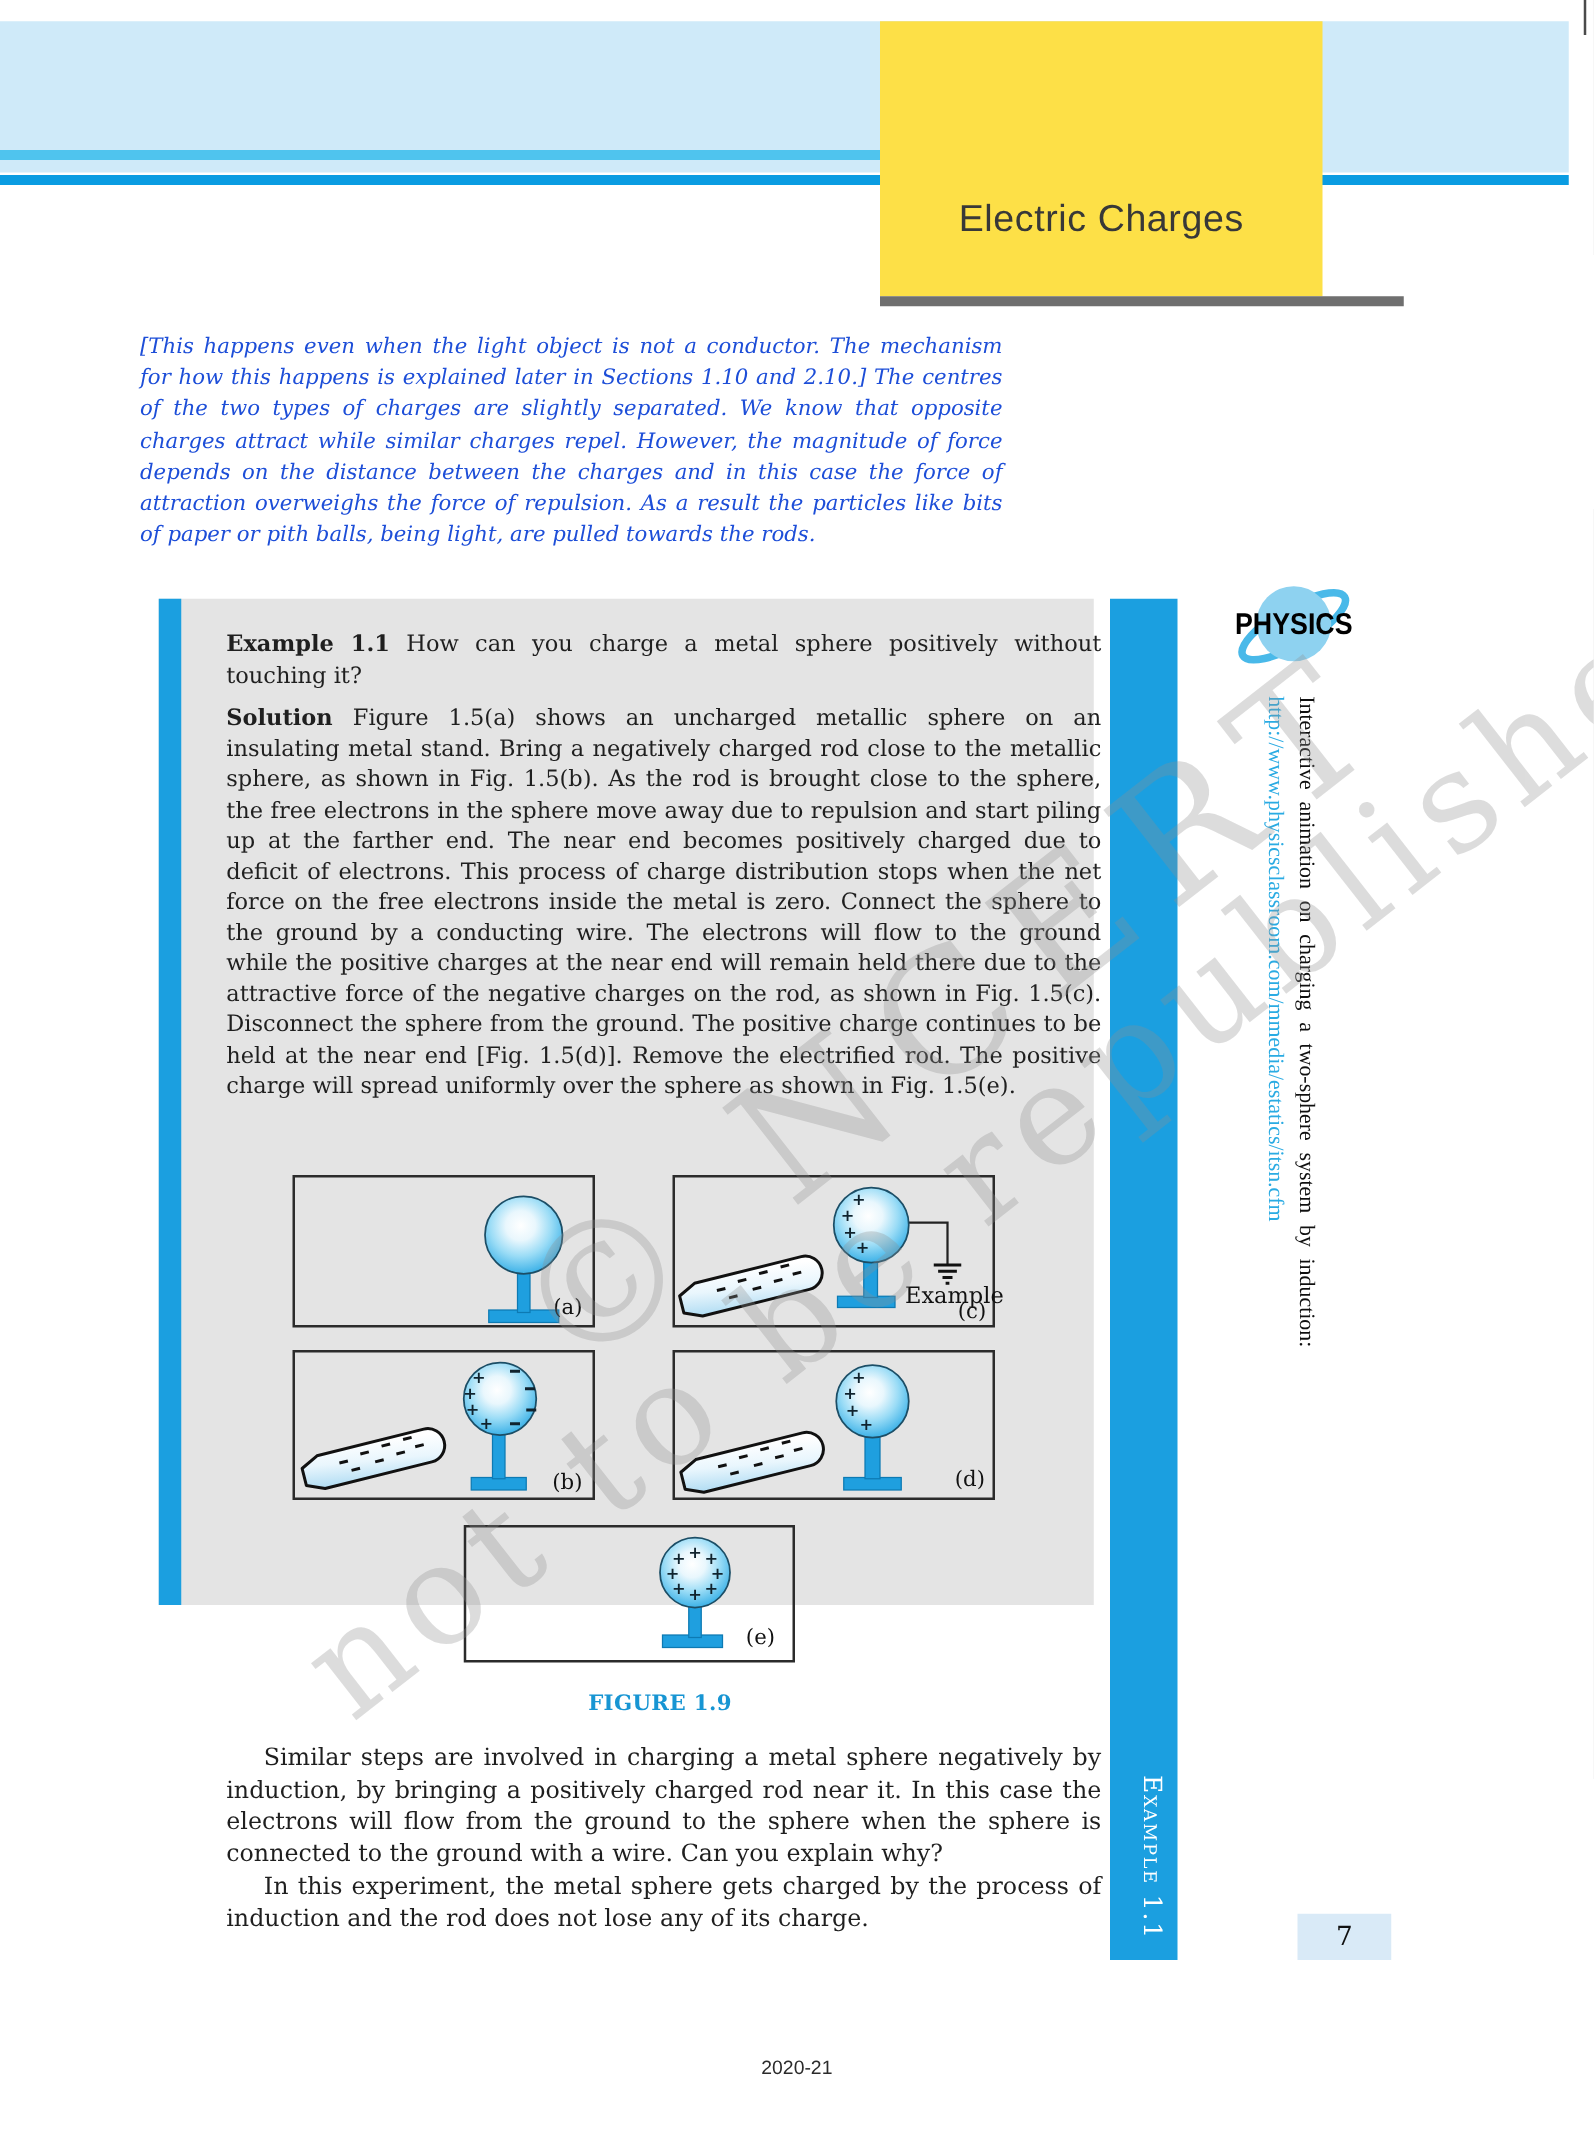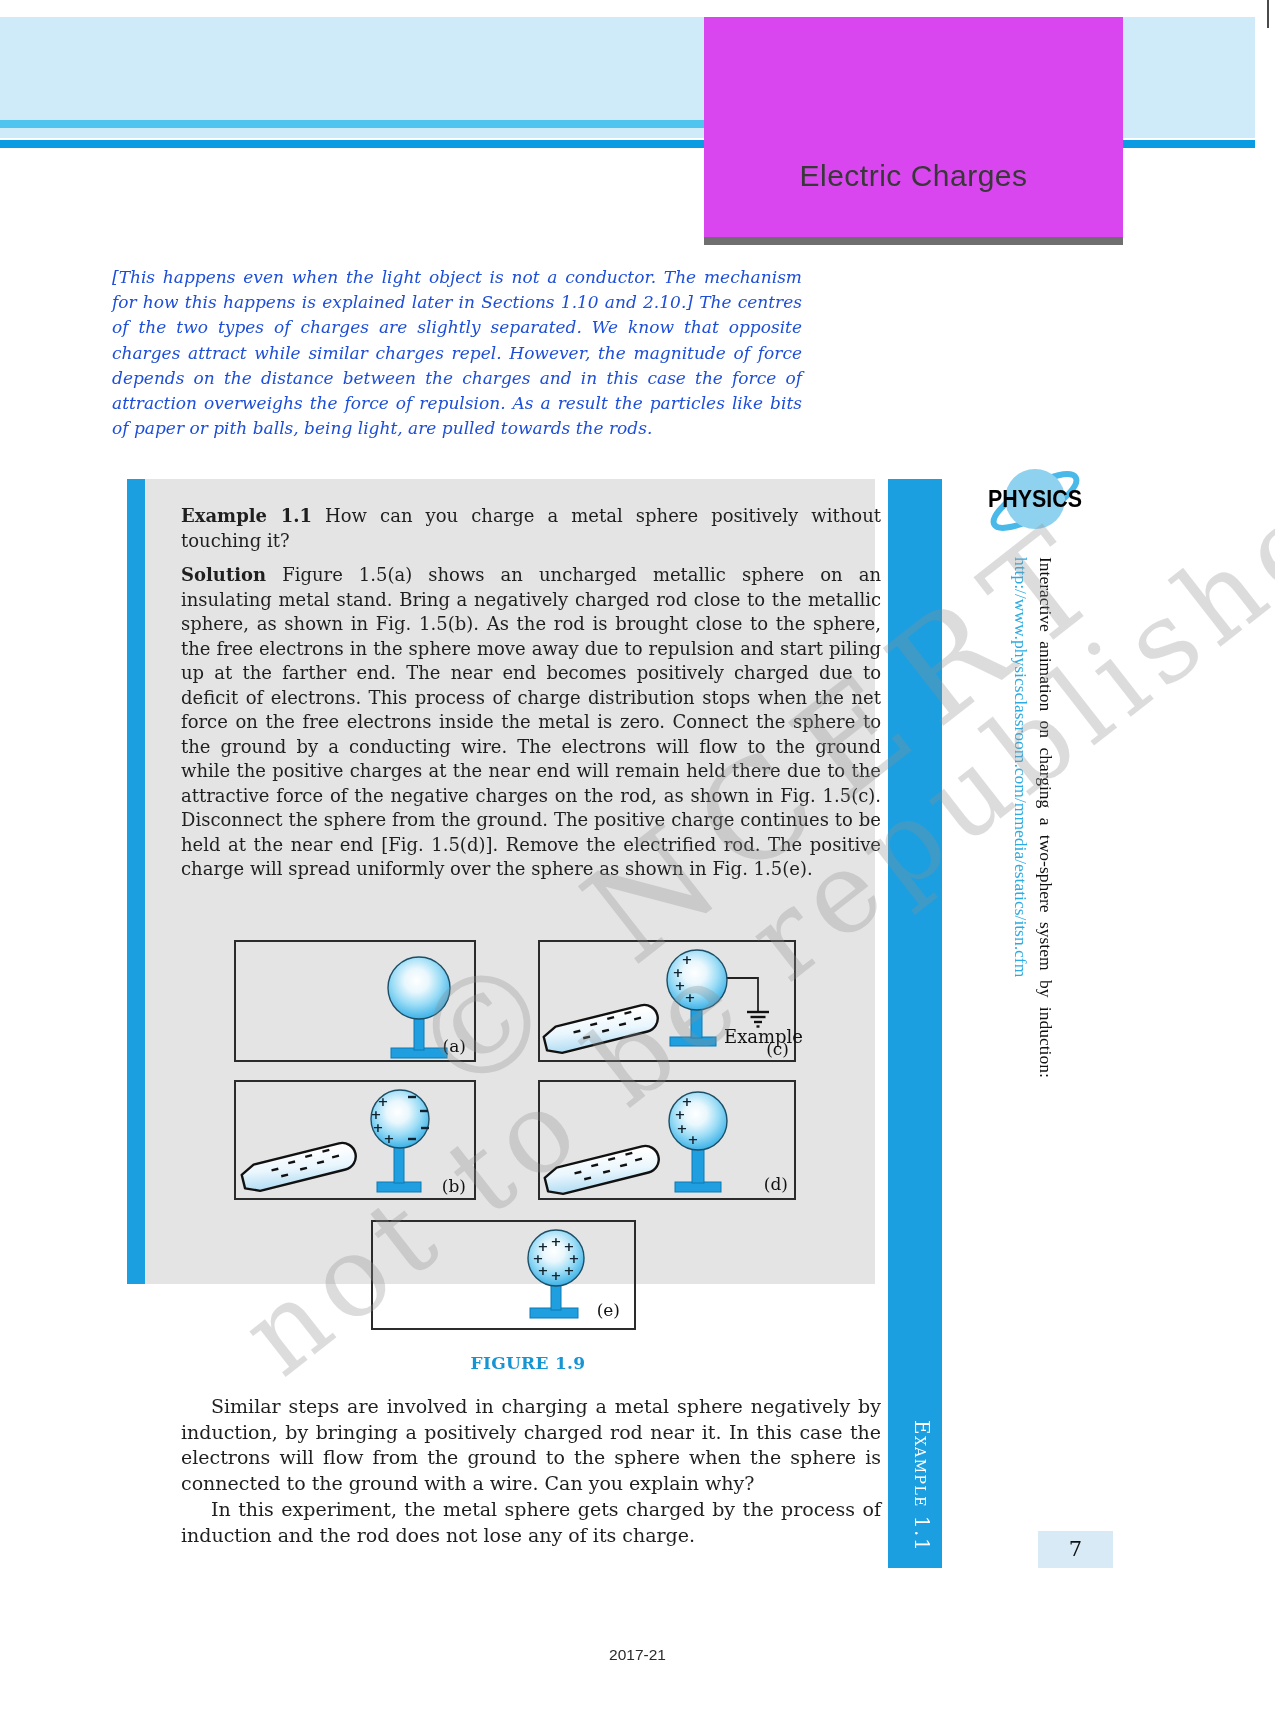--- a/index.html
+++ b/index.html
@@ -5,21 +5,21 @@
   * { margin:0; padding:0; box-sizing:border-box; }
   body { background:#e8e8e8; }
   #page {
     position:relative; width:1275px; height:1709px; background:#ffffff;
     overflow:hidden; font-family:"DejaVu Serif", serif; color:#1c1c1c;
   }
   
   .band-pale { position:absolute; left:0; top:17px; width:1255px; height:121px; background:#cfeaf9; }
   .stripe-med { position:absolute; left:0; top:120px; width:704px; height:8px; background:#4fc4ee; }
   .stripe-dark { position:absolute; left:0; top:140px; width:1255px; height:8px; background:#0a9ce2; }
-  .title-box { position:absolute; left:704px; top:17px; width:419px; height:220px; background:#d946ef; }
+  .title-box { position:absolute; left:704px; top:17px; width:354px; height:220px; background:#fde047; }
   .title-box-bar { position:absolute; left:704px; top:237px; width:419px; height:8px; background:#6f6f6f; }
   .chapter-title {
     position:absolute; left:0; top:140px; width:100%; text-align:center;
     font-family:"Liberation Sans", sans-serif; font-weight:400; color:#383838;
     font-size:30px; line-height:38px; letter-spacing:0.5px;
   }
   .corner-mark { position:absolute; left:1267px; top:0; width:2px; height:28px; background:#4a4a4a; }
 
   
   .intro {
@@ -285,18 +285,18 @@
   </svg>
 
   <div class="side-note">
     <span class="note-text">Interactive animation on charging a two-sphere system by induction:</span>
     <a class="note-url" href="#">http://www.physicsclassroom.com/mmedia/estatics/itsn.cfm</a>
   </div>
 
   <div class="page-num-box">
     <span>7</span>
   </div>
-  <div class="footer-year">2017-21</div>
+  <div class="footer-year">2020-21</div>
 
   <div class="wm wm1">© NCERT</div>
   <div class="wm wm2">not to be republished</div>
 
 </div>
 
 </body></html>

